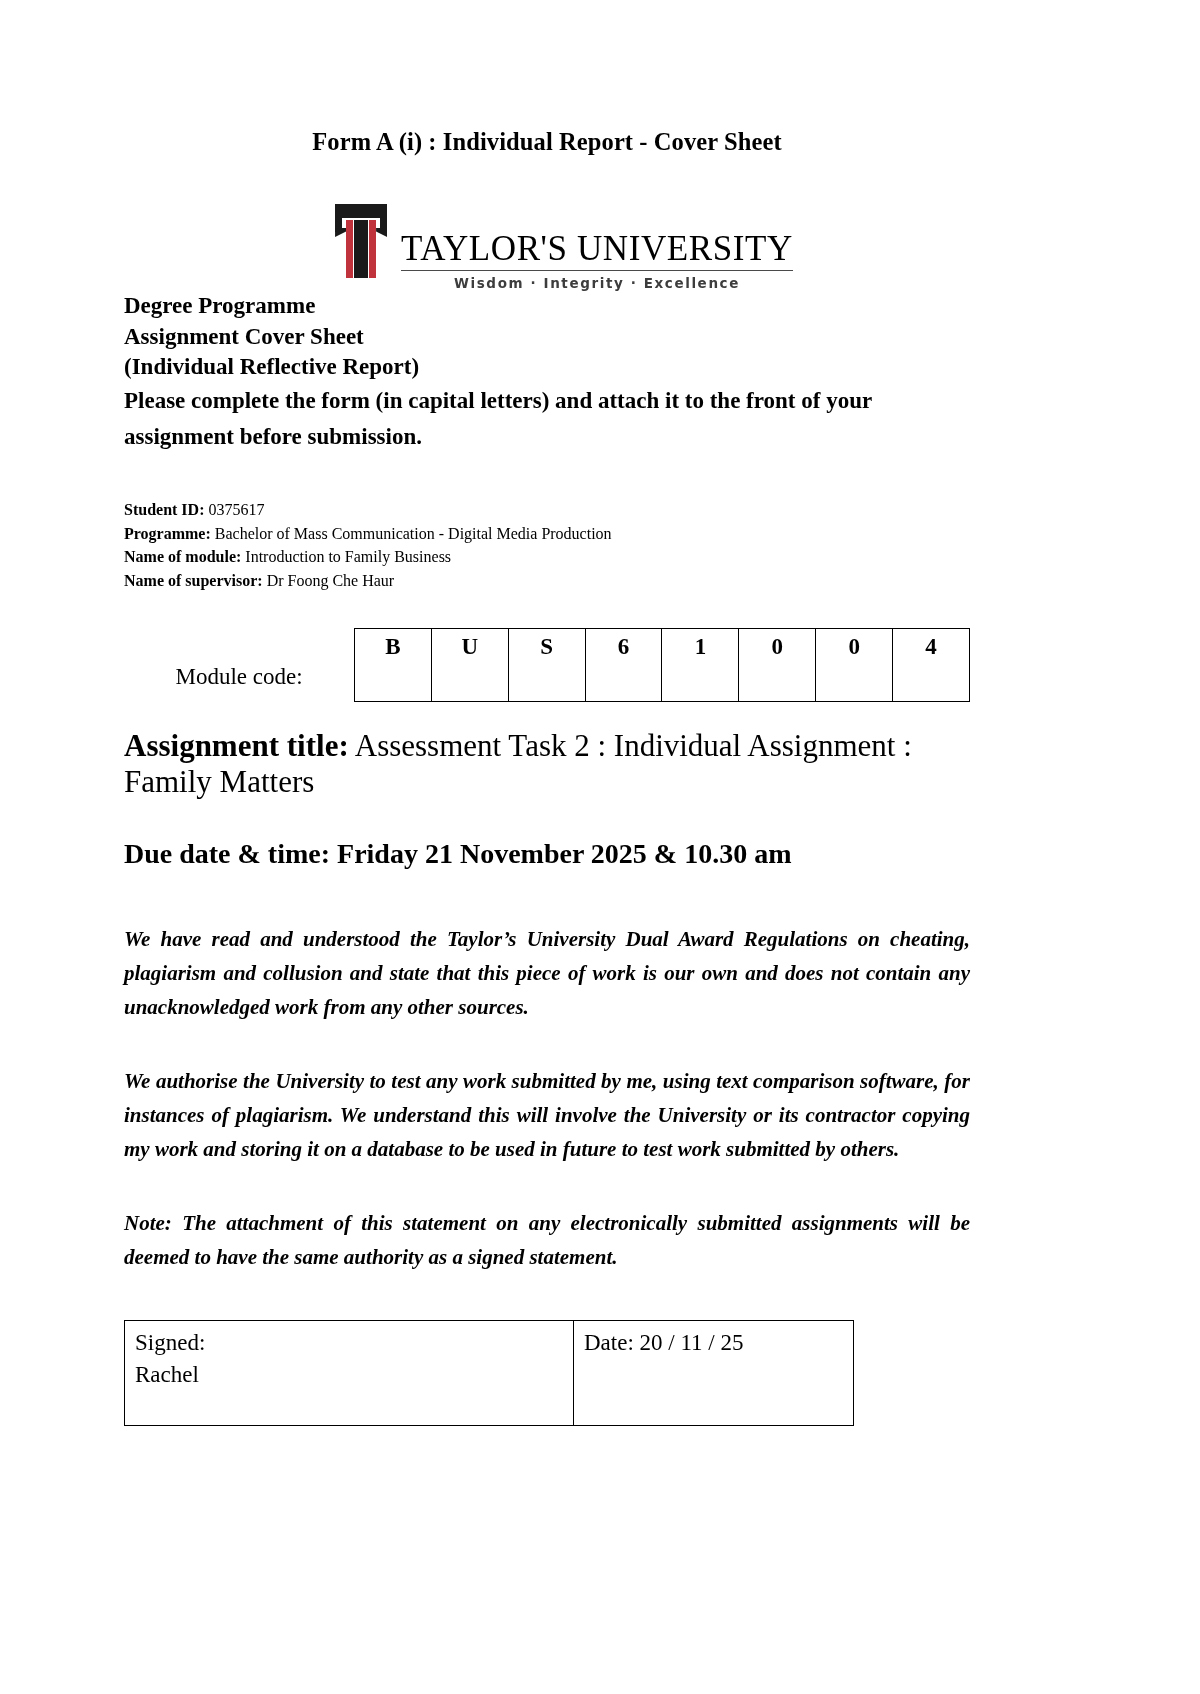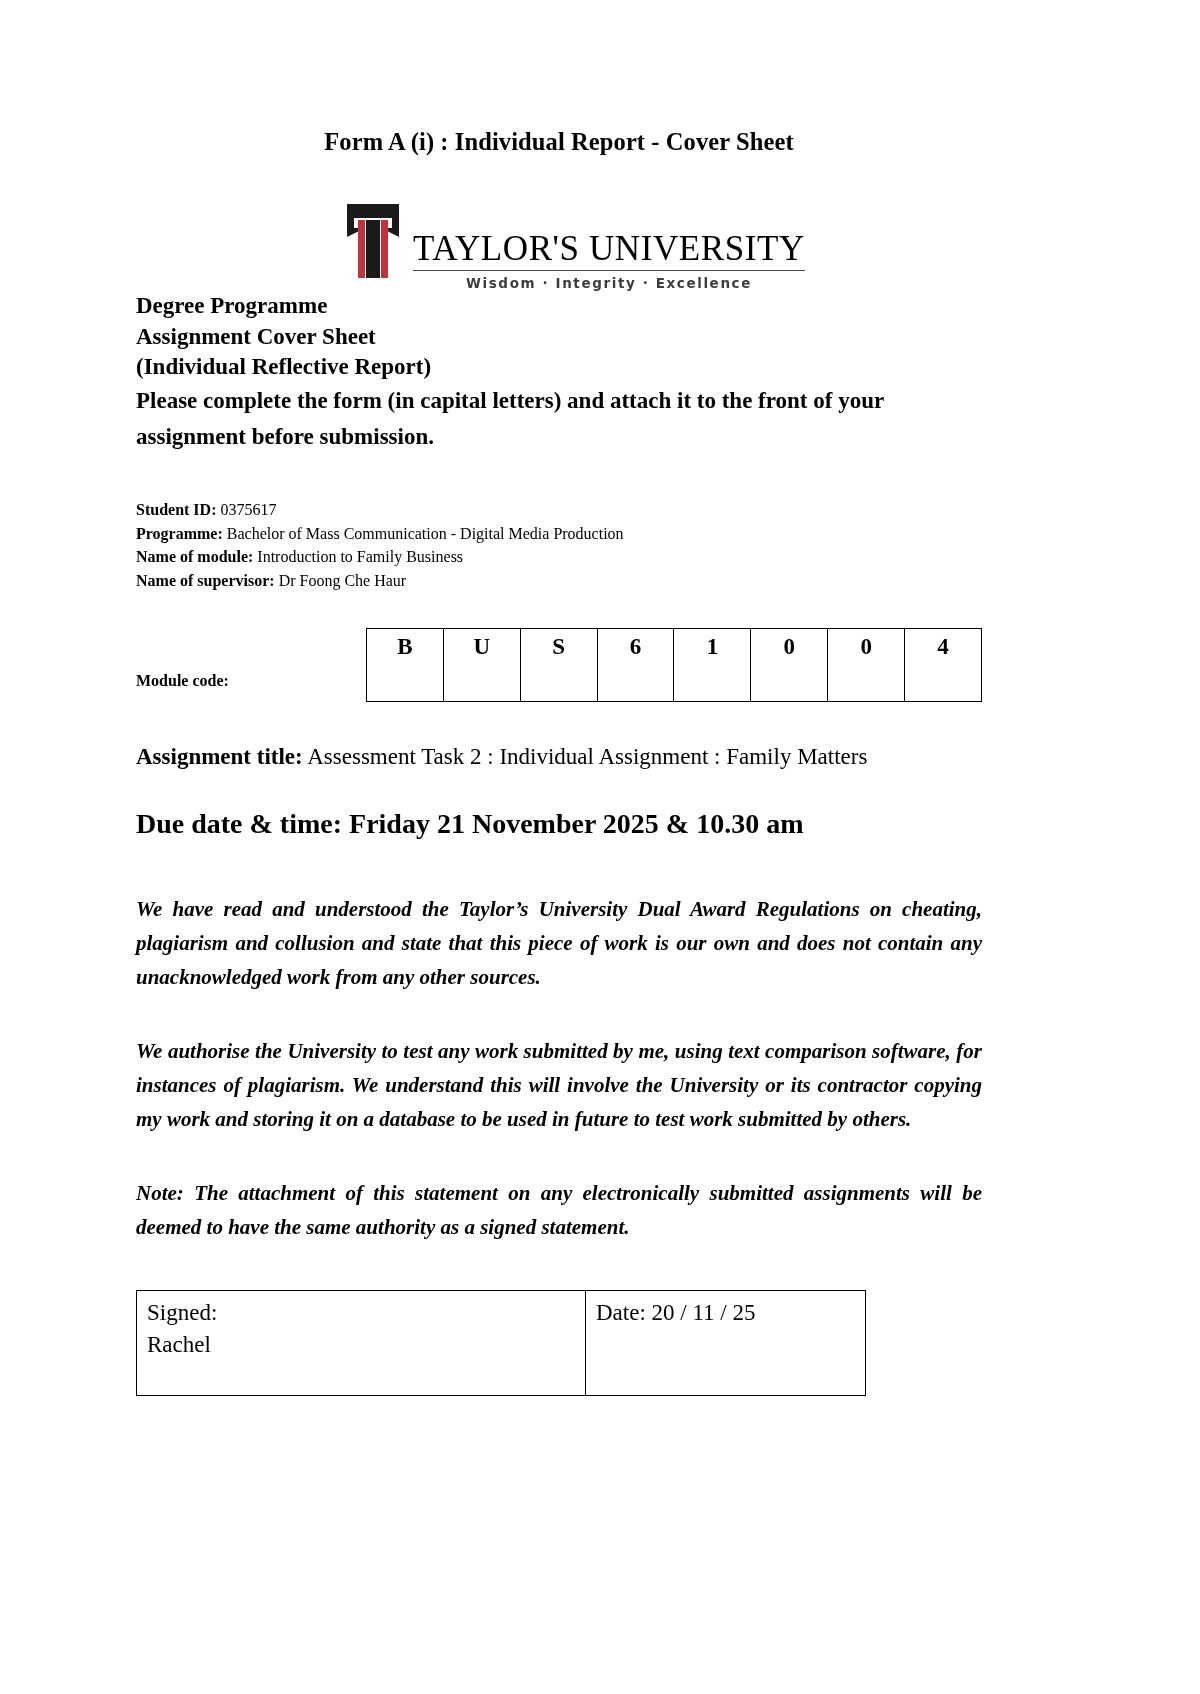--- a/index.html
+++ b/index.html
@@ -14,21 +14,21 @@
   .page {
     position: relative;
     width: 1200px;
     height: 1694px;
     background: #ffffff;
     box-sizing: border-box;
     overflow: hidden;
   }
   .content {
     position: absolute;
-    left: 136px;
+    left: 124px;
     top: 0;
     width: 846px;
   }
 
   
   .form-title {
     text-align: center;
     font-size: 24.5px;
     font-weight: bold;
     margin-top: 128px;
@@ -155,43 +155,44 @@
   .details .lbl { font-weight: bold; }
   .details .val { font-weight: normal; }
 
   
   .modcode-row {
     margin-top: 36px;
     display: flex;
     align-items: flex-end;
   }
   .modcode-label {
-    font-size: 16px;
-    font-weight: bold;
+    font-size: 23px;
+    font-weight: normal;
     width: 230px;
     padding-bottom: 12px;
     flex: 0 0 auto;
+    text-align: center;
   }
   .modcode-table {
     border-collapse: collapse;
   }
   .modcode-table td {
     border: 1.6px solid #000;
     width: 74px;
     height: 66px;
     text-align: center;
     vertical-align: top;
     font-size: 23px;
     font-weight: bold;
     padding-top: 5px;
   }
 
   .titleline {
-    margin-top: 42px;
-    font-size: 23px;
+    margin-top: 26px;
+    font-size: 31px;
   }
   .titleline .lbl { font-weight: bold; }
 
   .dueline {
     margin-top: 38px;
     font-size: 28px;
     font-weight: bold;
   }
 
   

